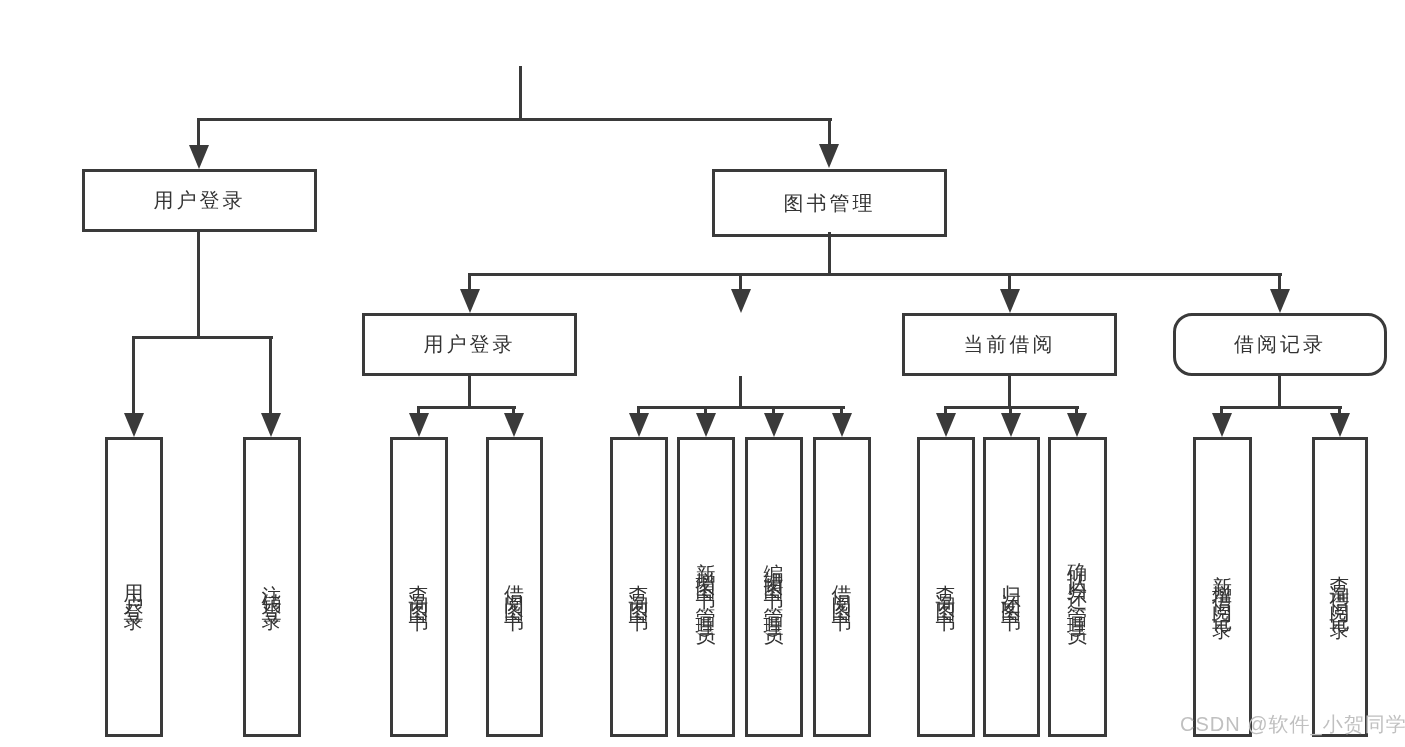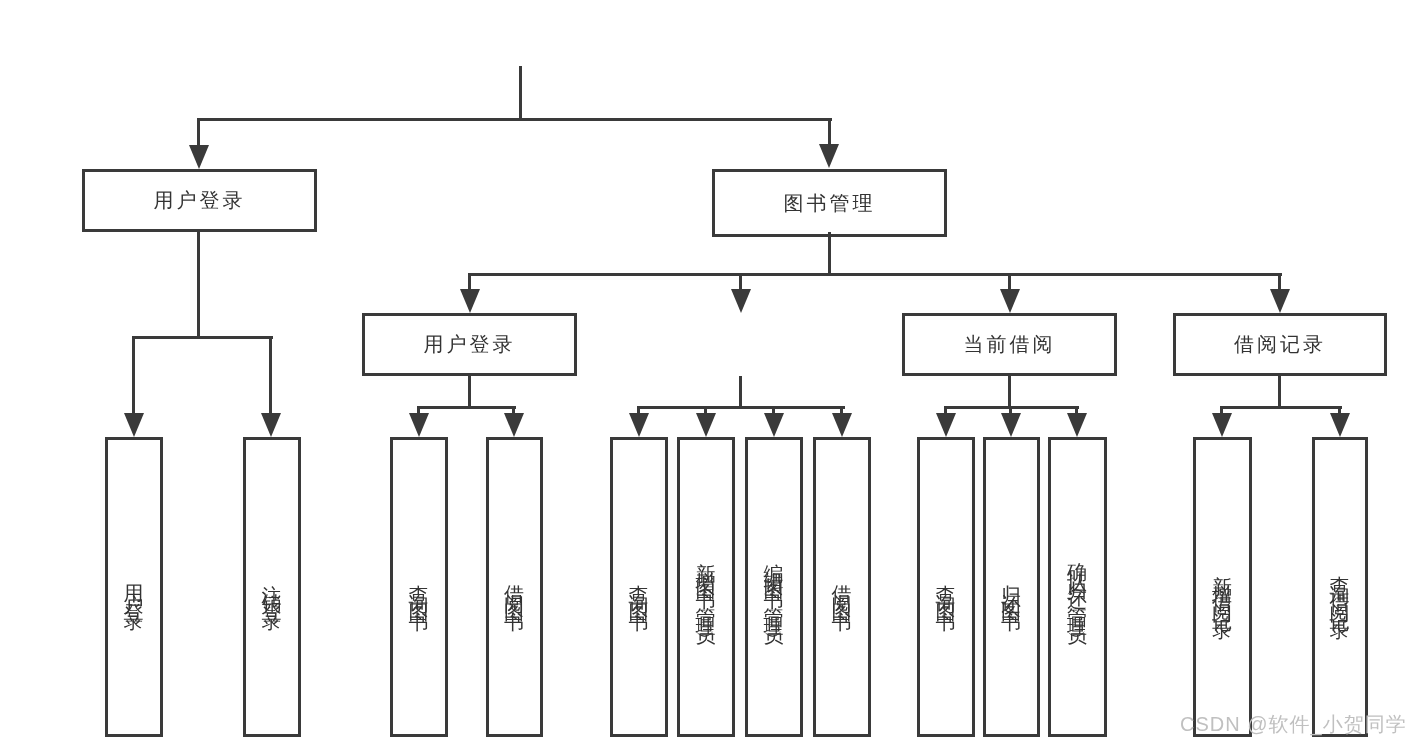--- a/index.html
+++ b/index.html
@@ -99,21 +99,21 @@
   <div class="arrow" style="left:1000px;top:289px;"></div>
   <div class="vline" style="left:1278px;top:273px;height:20px;"></div>
   <div class="arrow" style="left:1270px;top:289px;"></div>
 
   <div class="box hbox" style="left:362px;top:313px;width:215px;height:63px;">
     <span>用户登录</span>
   </div>
   <div class="box hbox" style="left:902px;top:313px;width:215px;height:63px;">
     <span>当前借阅</span>
   </div>
-  <div class="box hbox" style="left:1173px;top:313px;width:214px;height:63px;">
+  <div class="box hbox" style="left:1173px;top:313px;width:214px;height:63px;border-radius:19px;">
     <span>借阅记录</span>
   </div>
 
   <div class="vline" style="left:468px;top:376px;height:33px;"></div>
   <div class="hline" style="left:417px;top:406px;width:99px;"></div>
   <div class="vline" style="left:417px;top:406px;height:11px;"></div>
   <div class="arrow" style="left:409px;top:413px;"></div>
   <div class="vline" style="left:512px;top:406px;height:11px;"></div>
   <div class="arrow" style="left:504px;top:413px;"></div>
 

